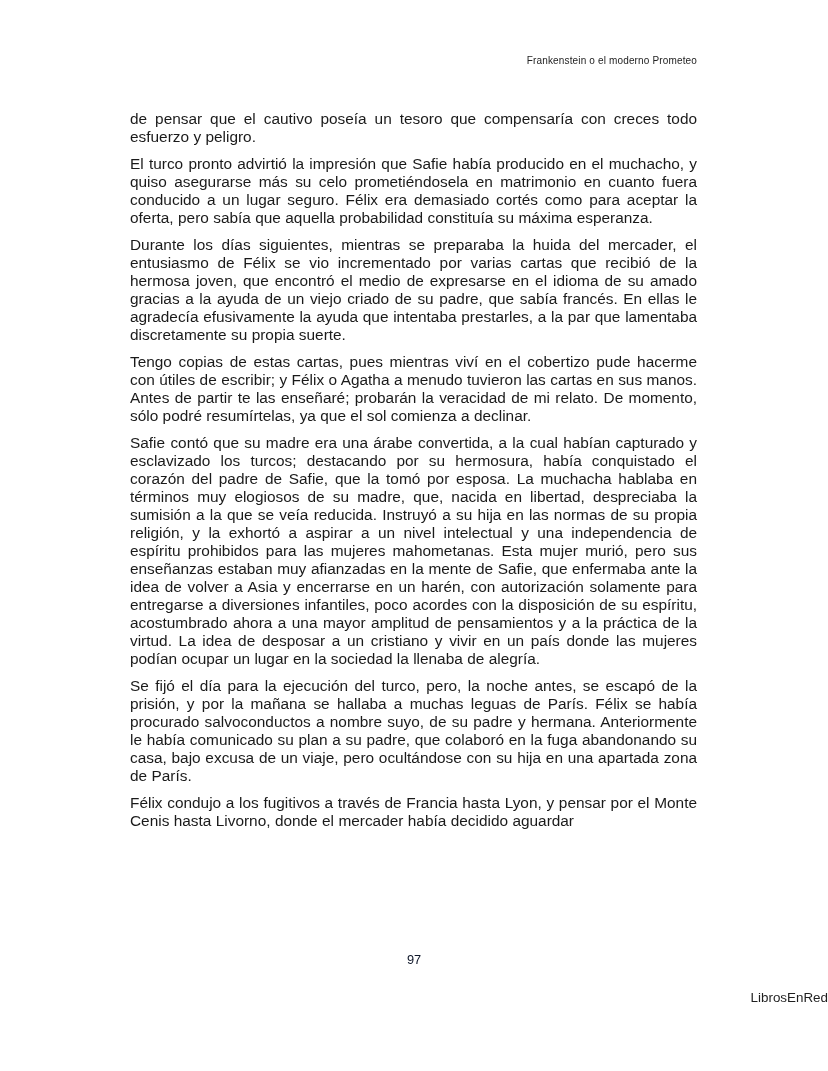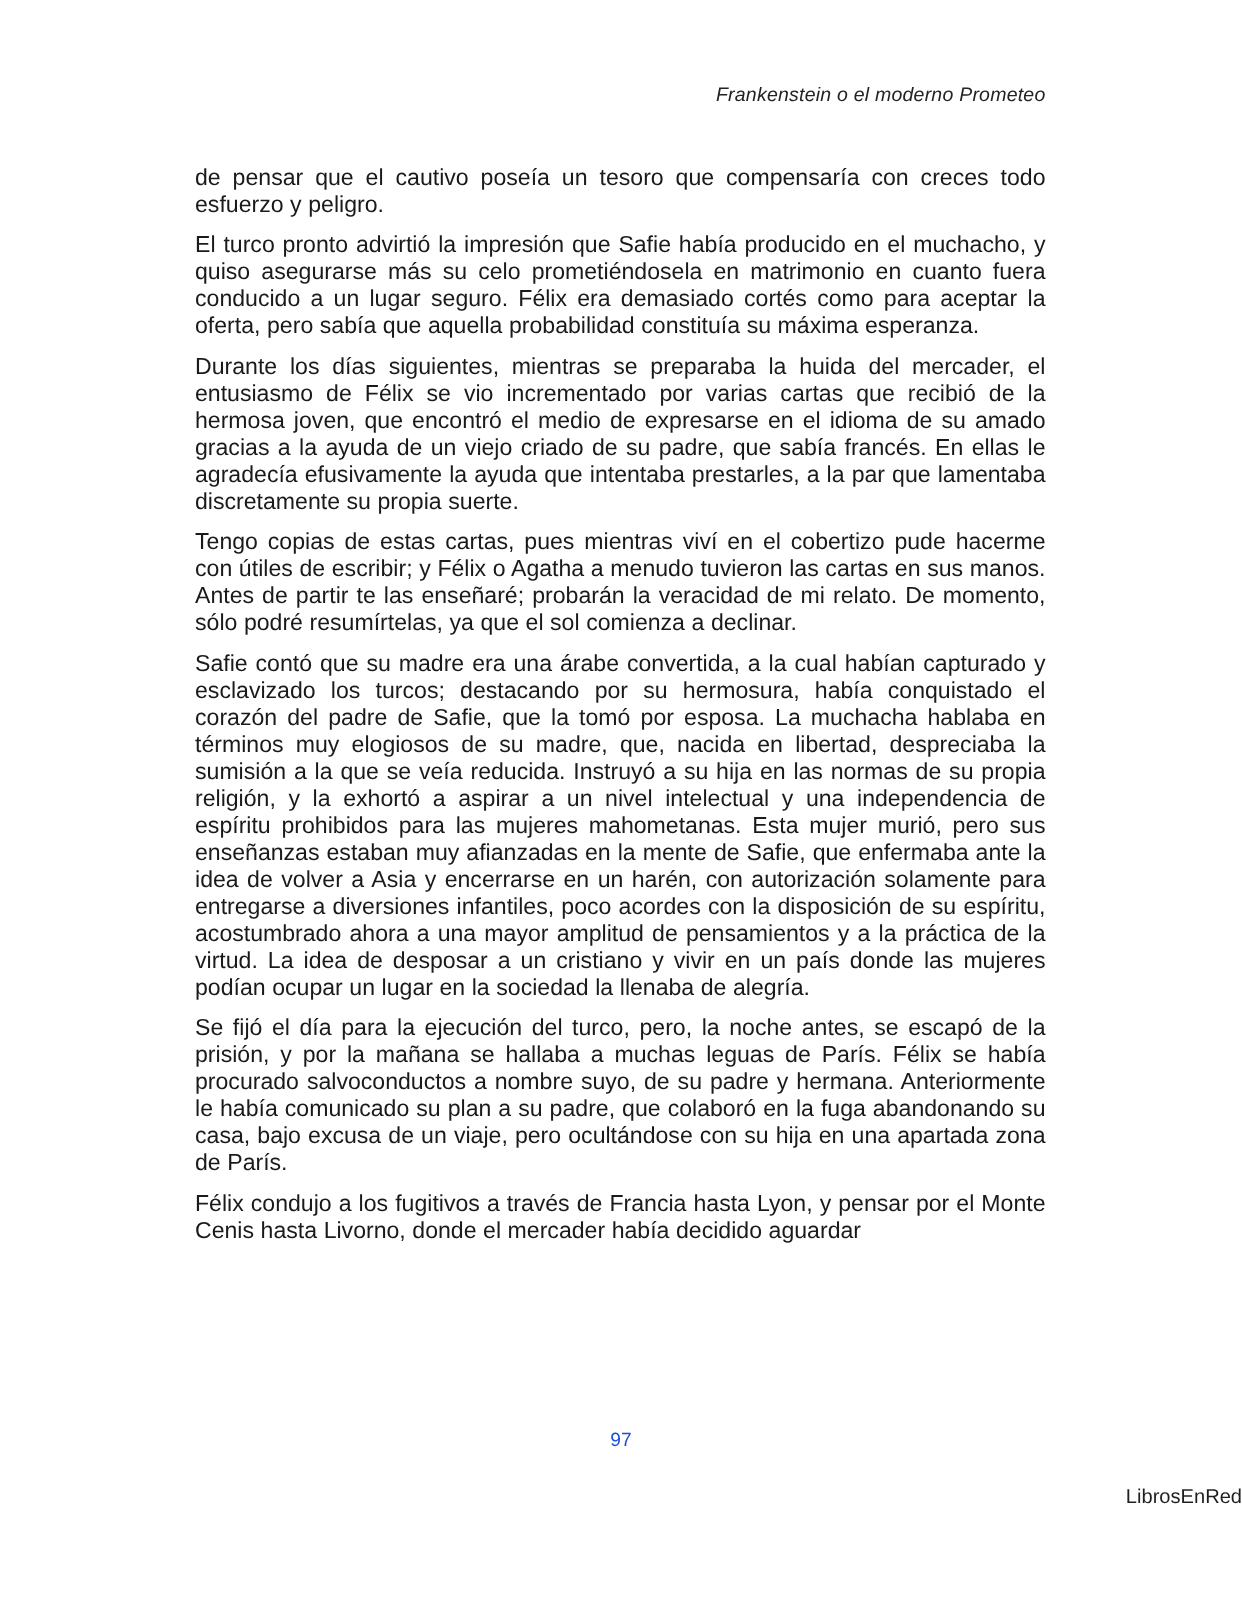--- a/index.html
+++ b/index.html
@@ -22,25 +22,24 @@
     width: 828px;
     height: 1071px;
     background: #ffffff;
   }
   .running-head {
     position: absolute;
     left: 130px;
     top: 55px;
     width: 567px;
     text-align: right;
-    font-size: 13px;
+    font-size: 10px;
     letter-spacing: 0.15px;
     color: #232323;
     white-space: nowrap;
-    font-style: italic;
   }
   .text-column {
     position: absolute;
     left: 130px;
     top: 110px;
     width: 567px;
   }
   p.para {
     margin: 0 0 9px 0;
     font-size: 15.4px;
@@ -58,21 +57,21 @@
   
   .footer {
     position: absolute;
     left: 0;
     top: 952px;
     width: 828px;
     text-align: center;
   }
   .folio {
     font-size: 12.8px;
-    color: #1d4ed8;
+    color: #0f172a;
     line-height: 16px;
   }
   .imprint {
     margin-top: 21px;
     font-size: 13.4px;
     color: #1f1f1f;
     line-height: 17px;
     text-align: right;
   }
 </style>

